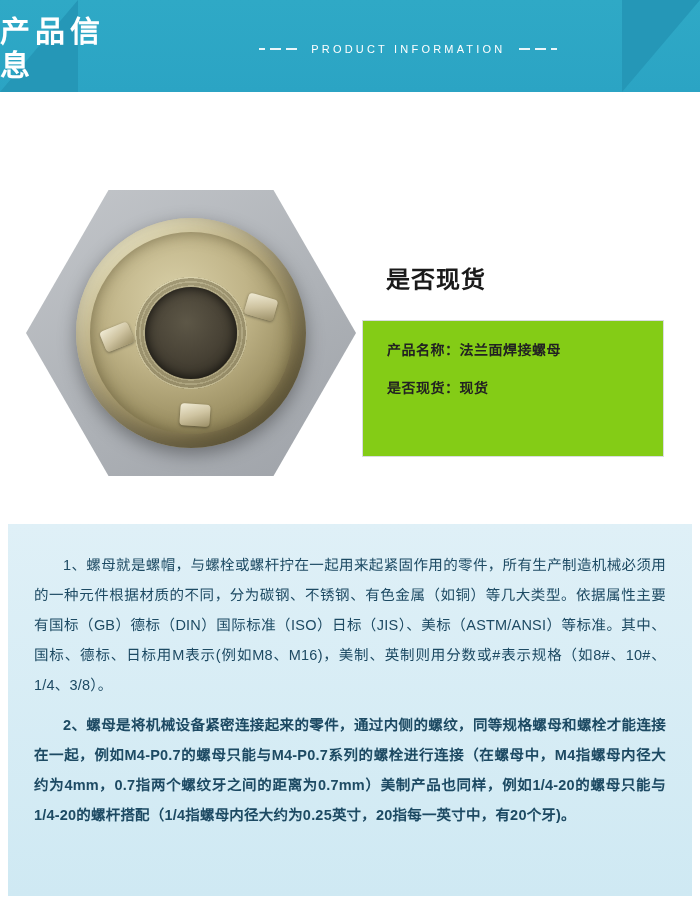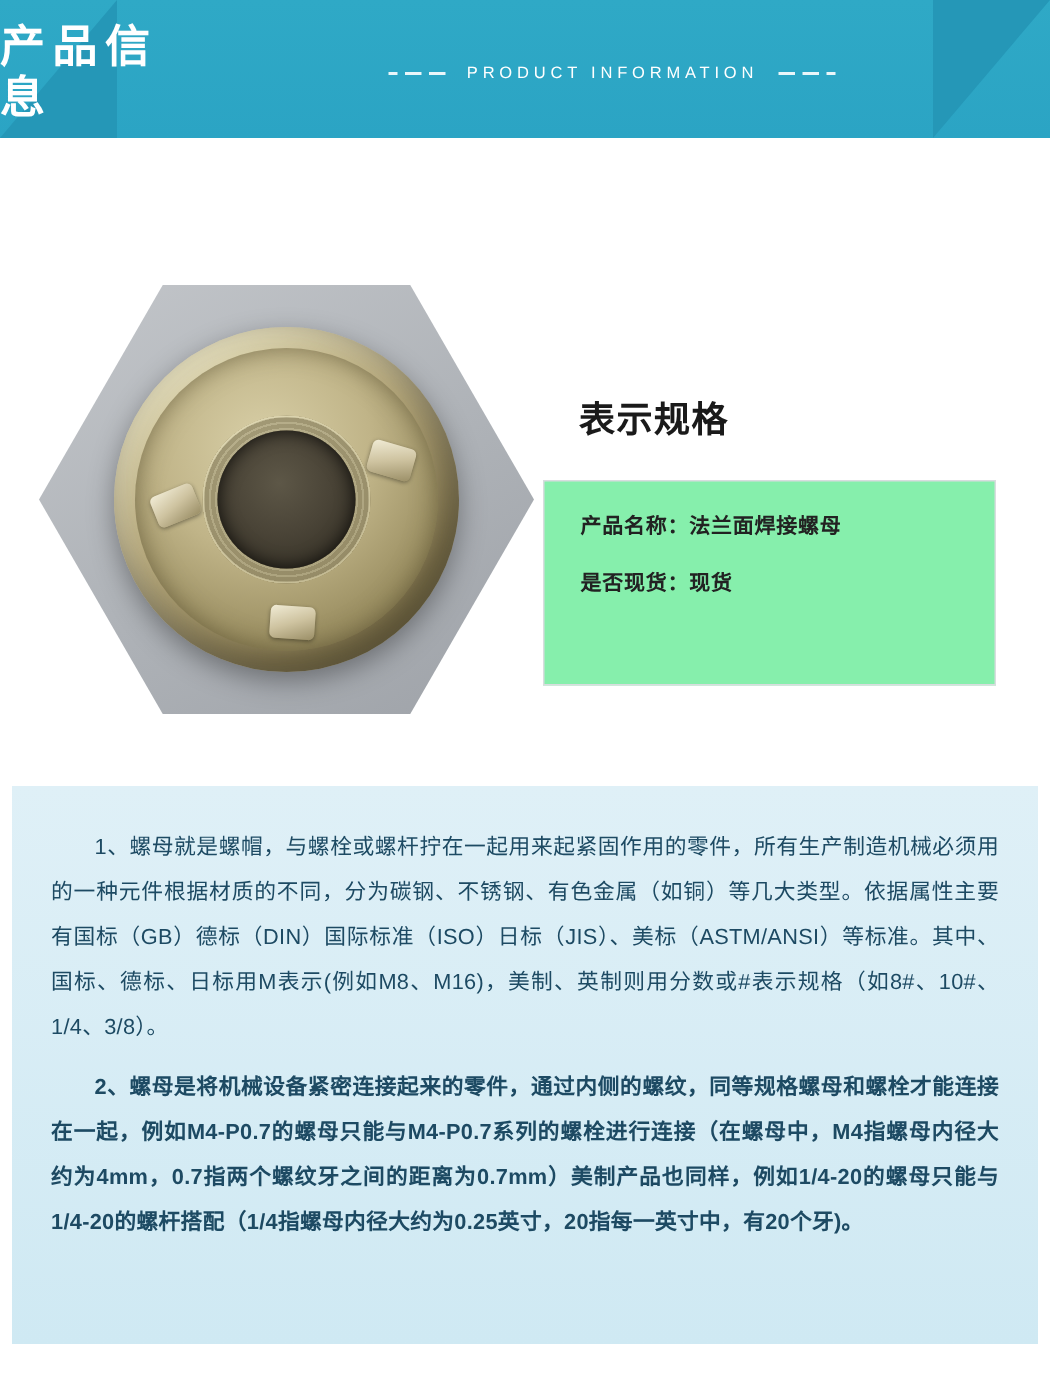--- a/index.html
+++ b/index.html
@@ -166,21 +166,21 @@
   .tab.t2 { left: 170px; top: 78px;  transform: rotate(16deg); }
   .tab.t3 { left: 104px; top: 186px; transform: rotate(4deg); }
 
   
   .info-card {
     position: absolute;
     left: 362px;
     top: 228px;
     width: 302px;
     height: 137px;
-    background: #86efac;
+    background: #84cc16;
     border: 1px solid #d9dcdf;
     box-sizing: border-box;
     padding: 18px 0 0 24px;
   }
   .info-heading {
     position: absolute;
     left: 386px;
     top: 168px;
     font-size: 24px;
     color: #1a1a1a;
@@ -252,21 +252,21 @@
       <div class="nut-outer"></div>
       <div class="nut-rim"></div>
       <div class="tab t1"></div>
       <div class="tab t2"></div>
       <div class="tab t3"></div>
       <div class="thread"></div>
       <div class="nut-hole"></div>
     </div>
   </div>
 
-  <div class="info-heading">表示规格</div>
+  <div class="info-heading">是否现货</div>
 
   <div class="info-card">
     <div class="info-row">
       <span>产品名称：</span><span class="val">法兰面焊接螺母</span>
     </div>
     <div class="info-row">
       <span>是否现货：</span><span class="val">现货</span>
     </div>
   </div>
 </div>

